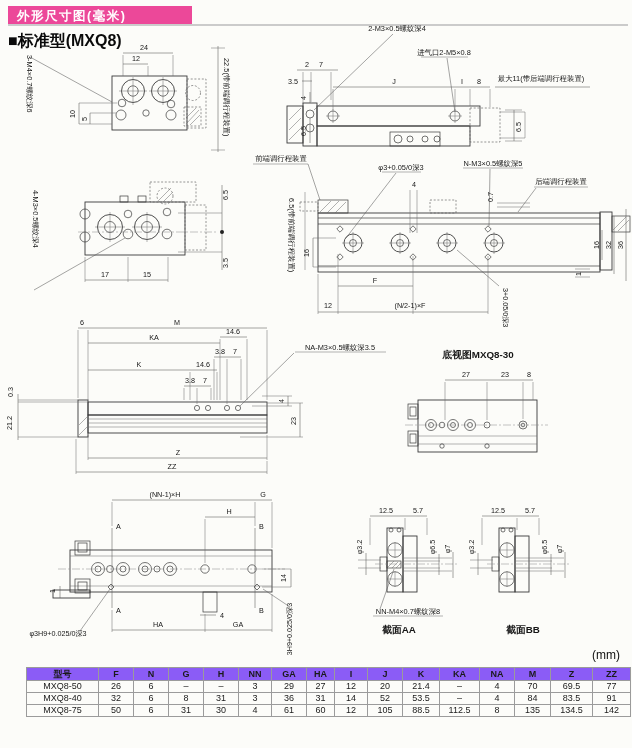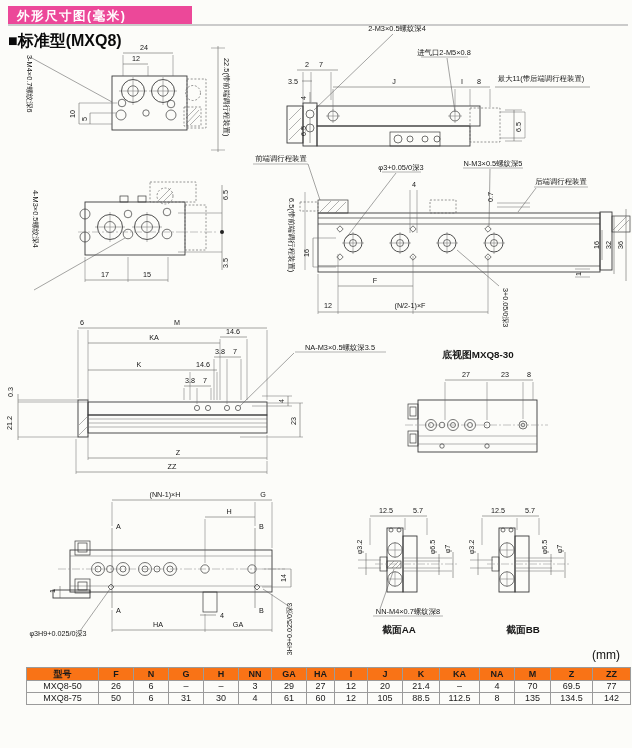--- a/index.html
+++ b/index.html
@@ -6,21 +6,21 @@
   .page{position:relative;width:632px;height:748px;background:#fcfcf9;font-family:"Liberation Sans",sans-serif;overflow:hidden}
   .hdr{position:absolute;left:8px;top:6px;width:184px;height:20px;background:#ec4899;color:#fff;
        font-size:12.5px;font-weight:bold;line-height:20px;padding-left:9px;box-sizing:border-box;letter-spacing:1.5px}
   .hdr-line{position:absolute;left:8px;top:24px;width:620px;height:2px;background:#cbcbcb}
   .sub{position:absolute;left:8px;top:31px;font-size:16px;font-weight:bold;color:#0a0a0a}
   .unit{position:absolute;right:12px;top:648px;font-size:12px;color:#111}
   svg.draw{position:absolute;left:0;top:0}
   .tblwrap{position:absolute;left:26px;top:667px;width:602px}
   table{border-collapse:collapse;width:100%;table-layout:fixed;font-size:9px;color:#1a1a1a;border:1px solid #555}
   th,td{border:1px solid #9b9b9b;text-align:center;padding:0;height:11px;line-height:11px;overflow:hidden;white-space:nowrap}
-  thead th{background:#f97316;font-weight:bold;height:12px;line-height:12px}
+  thead th{background:#8b5cf6;font-weight:bold;height:12px;line-height:12px}
   
   .ol{fill:none;stroke:#3a3a3a;stroke-width:.9}
   .ol2{fill:none;stroke:#3a3a3a;stroke-width:.7}
   .tn{fill:none;stroke:#6a6a6a;stroke-width:.5}
   .dm{fill:none;stroke:#5a5a5a;stroke-width:.55}
   .dt{fill:none;stroke:#5f5f5f;stroke-width:.65;stroke-dasharray:2 1.7}
   .cl{fill:none;stroke:#8a8a8a;stroke-width:.5;stroke-dasharray:8 2 2 2}
   .hz{stroke:#666;stroke-width:.5}
   svg text{fill:#161616;font-family:"Liberation Sans",sans-serif}
   .t{font-size:7.2px;text-anchor:middle}
@@ -571,20 +571,38 @@
             <td>12</td>
             <td>20</td>
             <td>21.4</td>
             <td>–</td>
             <td>4</td>
             <td>70</td>
             <td>69.5</td>
             <td>77</td>
           </tr>
           <tr>
+            <td>MXQ8-40</td>
+            <td>32</td>
+            <td>6</td>
+            <td>8</td>
+            <td>31</td>
+            <td>3</td>
+            <td>36</td>
+            <td>31</td>
+            <td>14</td>
+            <td>52</td>
+            <td>53.5</td>
+            <td>–</td>
+            <td>4</td>
+            <td>84</td>
+            <td>83.5</td>
+            <td>91</td>
+          </tr>
+          <tr>
             <td>MXQ8-75</td>
             <td>50</td>
             <td>6</td>
             <td>31</td>
             <td>30</td>
             <td>4</td>
             <td>61</td>
             <td>60</td>
             <td>12</td>
             <td>105</td>

